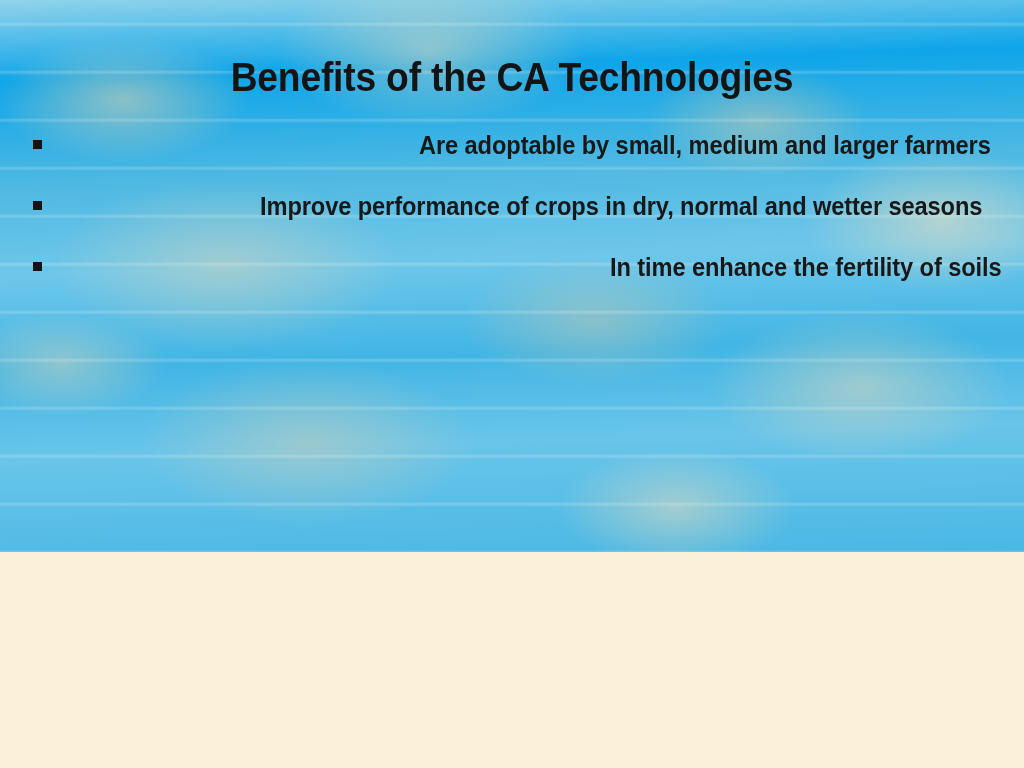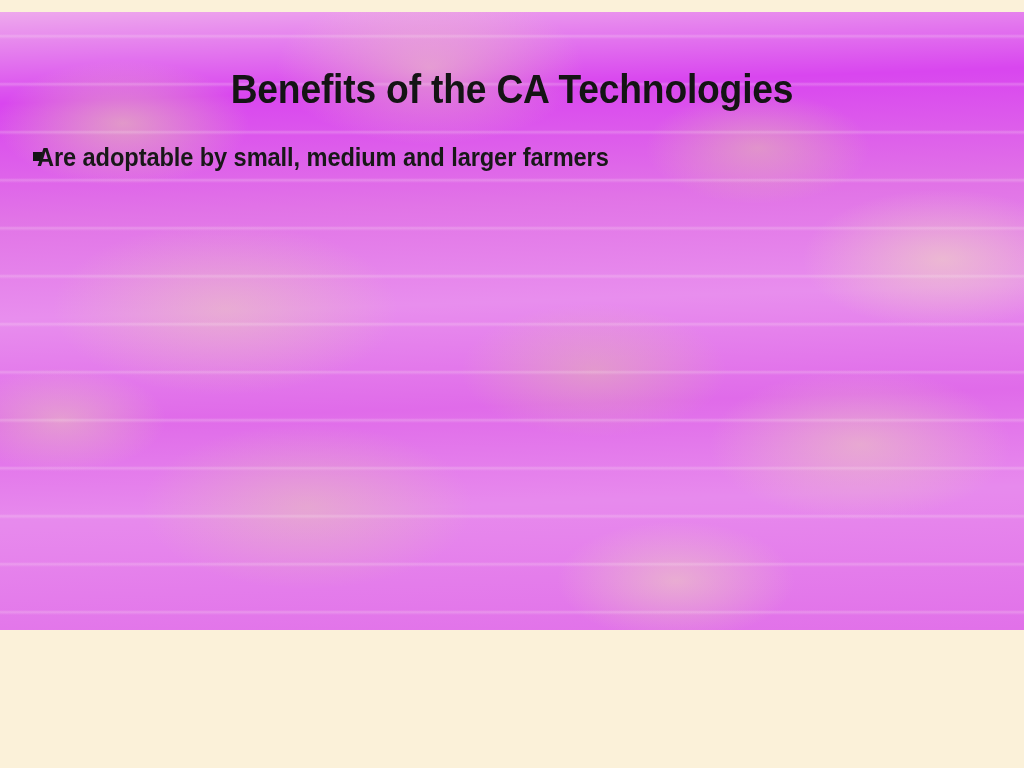--- a/index.html
+++ b/index.html
@@ -13,25 +13,24 @@
     height: 768px;
     overflow: hidden;
     font-family: "Liberation Sans", "DejaVu Sans", sans-serif;
     background-color: #fbf1d9;
   }
 
   
   #slide {
     position: relative;
     width: 1024px;
-    height: 618px;
+    height: 552px;
     box-sizing: border-box;
-    background-color: #d946ef;
+    background-color: #0ea5e9;
     overflow: hidden;
-    margin-top: 12px;
   }
 
   
   #slide-texture {
     position: absolute;
     inset: 0;
     pointer-events: none;
     background-image:
       radial-gradient(ellipse 180px 90px at 12% 18%, rgba(231,211,172,0.55) 0%, rgba(231,211,172,0) 70%),
       radial-gradient(ellipse 220px 110px at 42% 9%,  rgba(237,219,184,0.50) 0%, rgba(237,219,184,0) 70%),
@@ -104,20 +103,21 @@
     list-style: none;
   }
 
   .bullet-item {
     position: relative;
     height: 61px;
     padding-left: 37px;
     display: flex;
     align-items: center;
     box-sizing: border-box;
+    justify-content: flex-end;
   }
 
   .bullet-marker {
     position: absolute;
     left: 33px;
     top: 50%;
     width: 9px;
     height: 9px;
     margin-top: -5px;
     background: #141414;
@@ -151,18 +151,26 @@
       <li class="bullet-item">
         <span class="bullet-marker"></span>
         <span class="bullet-text">Are adoptable by small, medium and larger farmers</span>
       </li>
 
 
 
 
 
 
+      <li class="bullet-item">
+        <span class="bullet-marker"></span>
+        <span class="bullet-text">Improve performance of crops in dry, normal and wetter seasons</span>
+      </li>
 
+      <li class="bullet-item">
+        <span class="bullet-marker"></span>
+        <span class="bullet-text">In time enhance the fertility of soils</span>
+      </li>
 
     </ul>
 
   </div>
 </div>
 
 </body></html>

